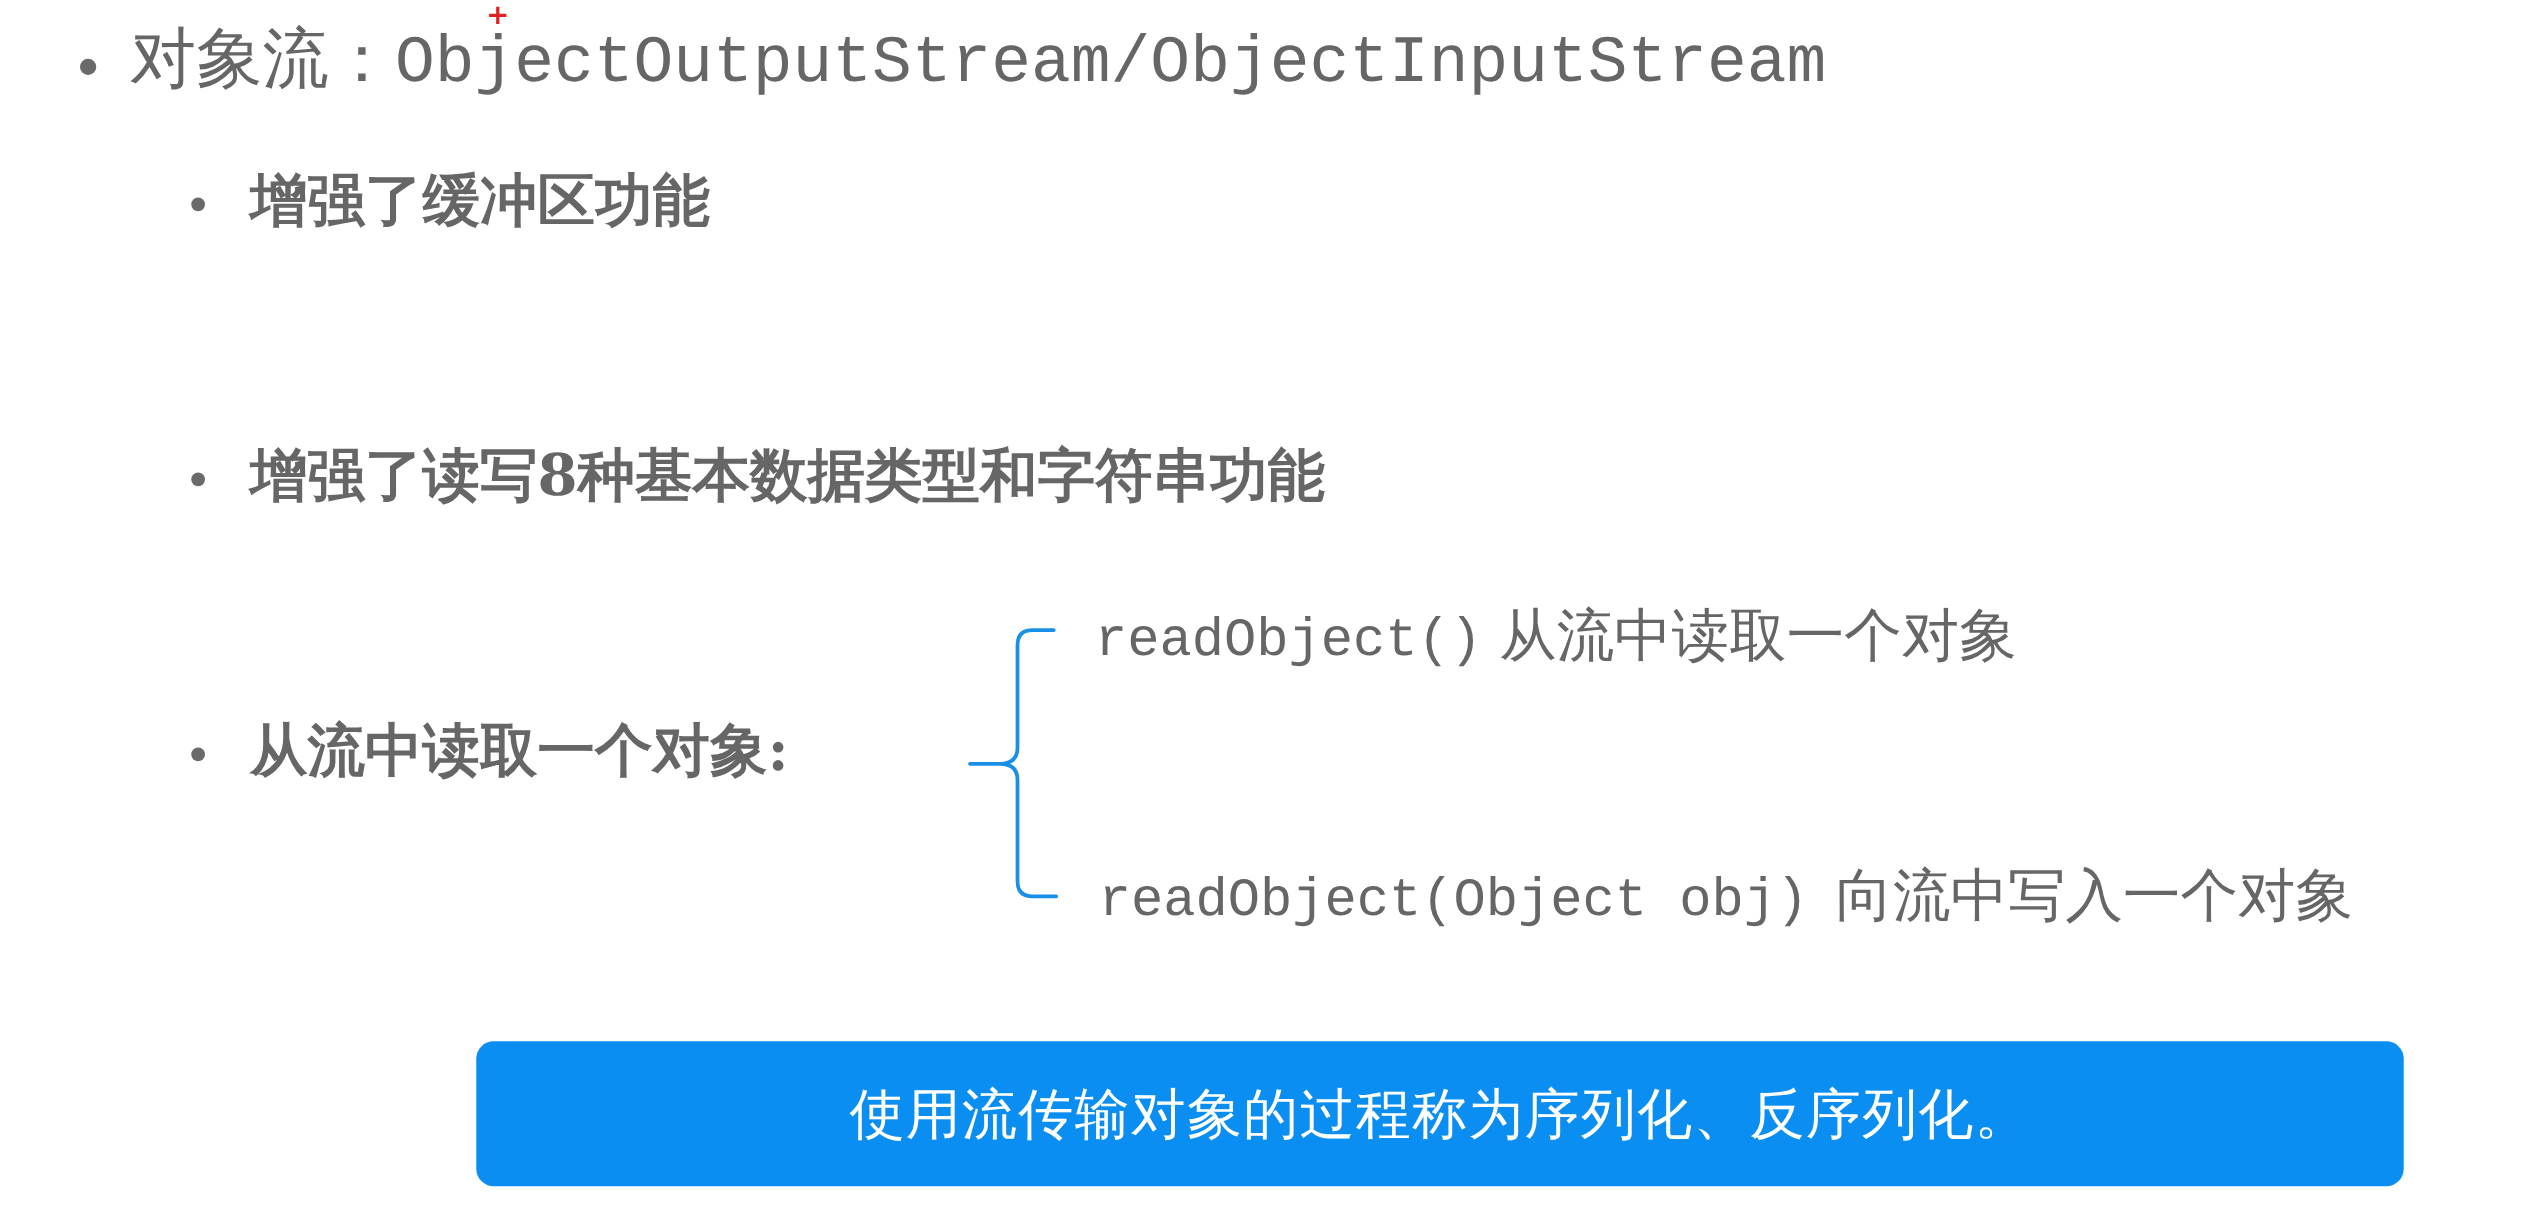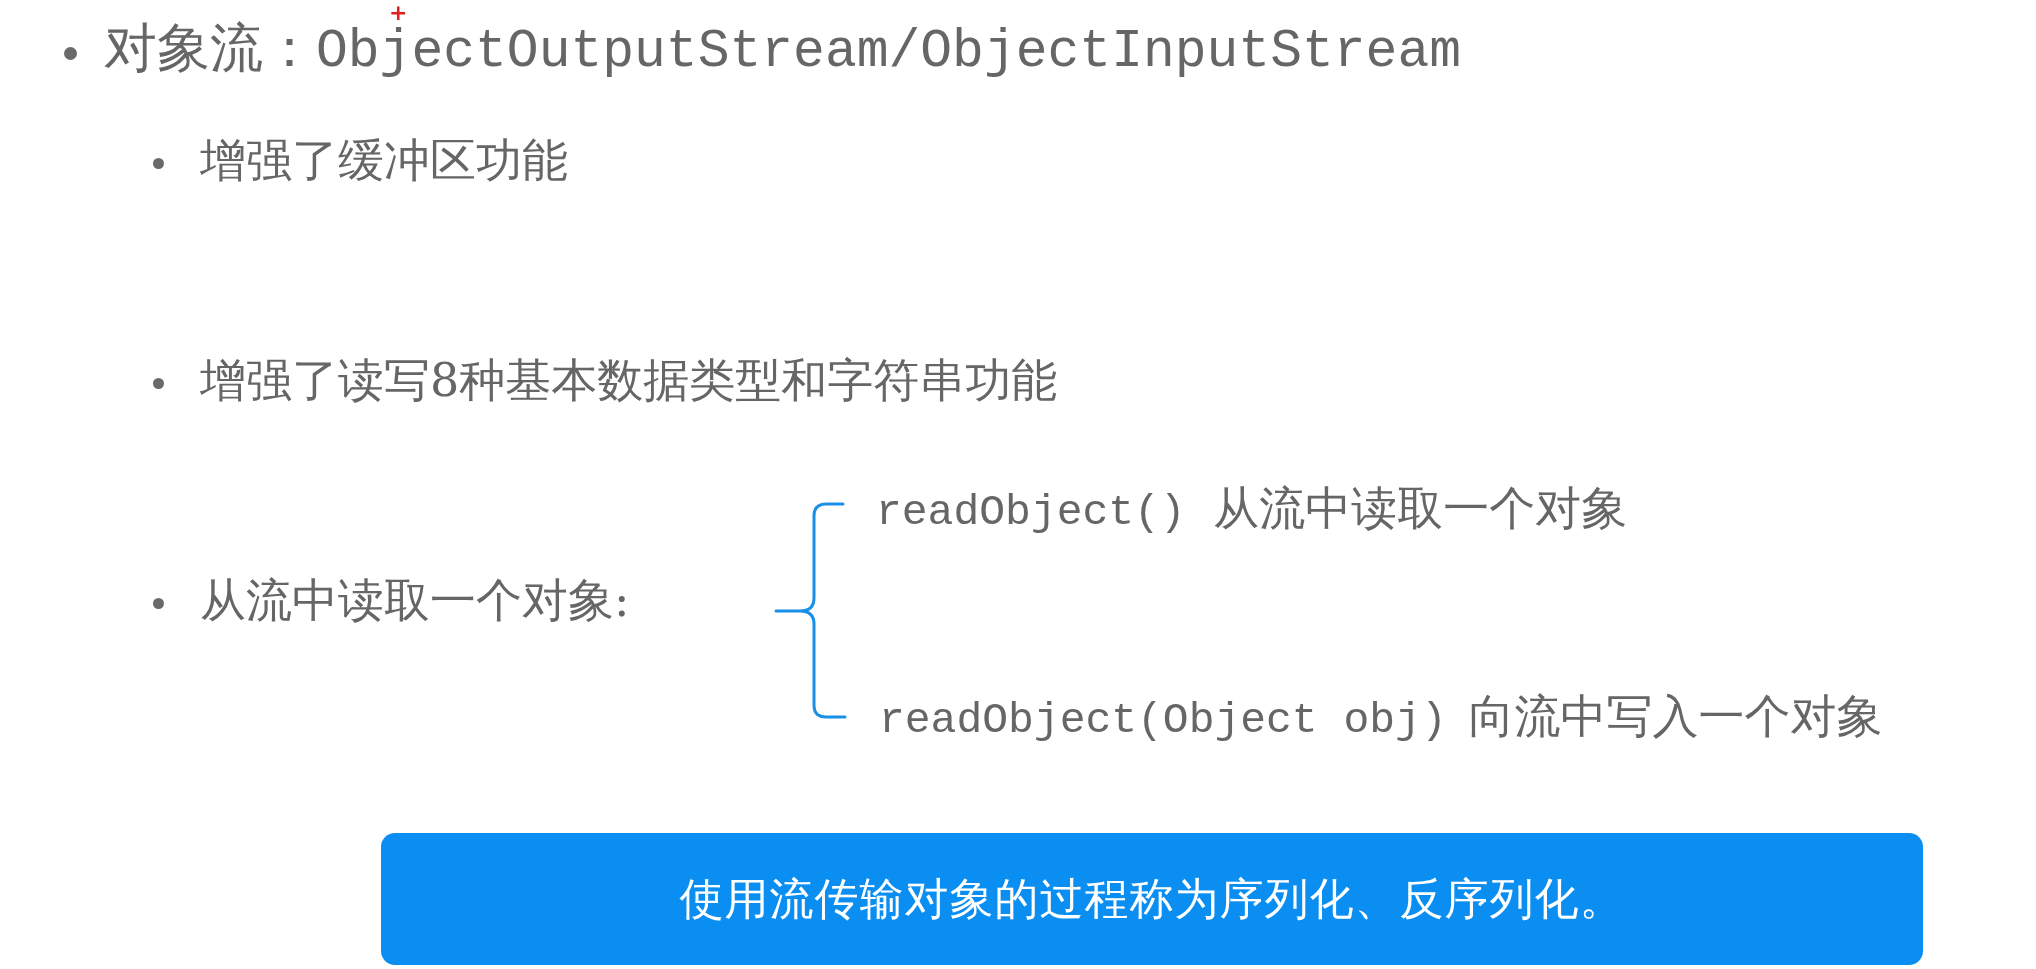--- a/index.html
+++ b/index.html
@@ -6,25 +6,25 @@
   body {
     width: 2036px; height: 969px; background: #ffffff; position: relative; overflow: hidden;
     color: #666666;
     font-family: "DejaVu Serif", "Liberation Serif", serif;
   }
   .abs { position: absolute; white-space: nowrap; }
   .bullet { position: absolute; border-radius: 50%; background: #6a6a6a; }
   .cjk { font-family: "DejaVu Serif", "Liberation Serif", serif; }
   .mono { font-family: "Liberation Mono", "DejaVu Sans Mono", monospace; }
   .l1 { font-size: 53px; line-height: 60px; }
-  .l2 { font-size: 46px; line-height: 56px; }
+  .l2 { font-size: 46px; line-height: 56px; font-weight: bold; }
   .code { font-size: 43px; line-height: 52px; }
   .marker { position: absolute; color: #e02020; font-family: "DejaVu Sans", sans-serif; font-size: 22px; font-weight: bold; line-height: 22px; }
   .callout {
-    position: absolute; left: 381px; top: 833px; width: 1542px; height: 132px;
+    position: absolute; left: 381px; top: 833px; width: 1542px; height: 116px;
     background: #0a8ef2; border-radius: 14px;
     display: flex; align-items: center; justify-content: center;
   }
   .callout span {
     color: #ffffff; font-family: "DejaVu Sans", "Liberation Sans", sans-serif;
     font-size: 44px; letter-spacing: 1px;
   }
   svg.brace { position: absolute; left: 0; top: 0; }
 </style>
 </head>
@@ -44,21 +44,21 @@
 
 <div class="bullet" style="left:153px; top:598px; width:11px; height:11px;"></div>
 <div class="abs l2 cjk" style="left:200px; top:572px;">从流中读取一个对象:</div>
 
 <svg class="brace" width="2036" height="969">
   <path d="M843 504 L826 504 Q814 504 814 516 L814 598 Q814 611 800 611 L776 611 M800 611 Q814 611 814 624 L814 705 Q814 717 826 717 L845 717" fill="none" stroke="#1a8fe8" stroke-width="3" stroke-linecap="round"></path>
 </svg>
 
 <div class="abs code" style="left:876px; top:482px;">
   <span class="mono">readObject()</span>
-  <span class="cjk" style="font-size:46px; margin-left:14px;">从流中读取一个对象</span>
+  <span class="cjk" style="font-size:46px; margin-left:0;">从流中读取一个对象</span>
 </div>
 <div class="abs code" style="left:879px; top:690px;">
   <span class="mono">readObject(Object obj)</span>
   <span class="cjk" style="font-size:46px; margin-left:8px;margin-top:18px;">向流中写入一个对象</span>
 </div>
 
 <div class="callout">
   <span>使用流传输对象的过程称为序列化、反序列化。</span>
 </div>
 

